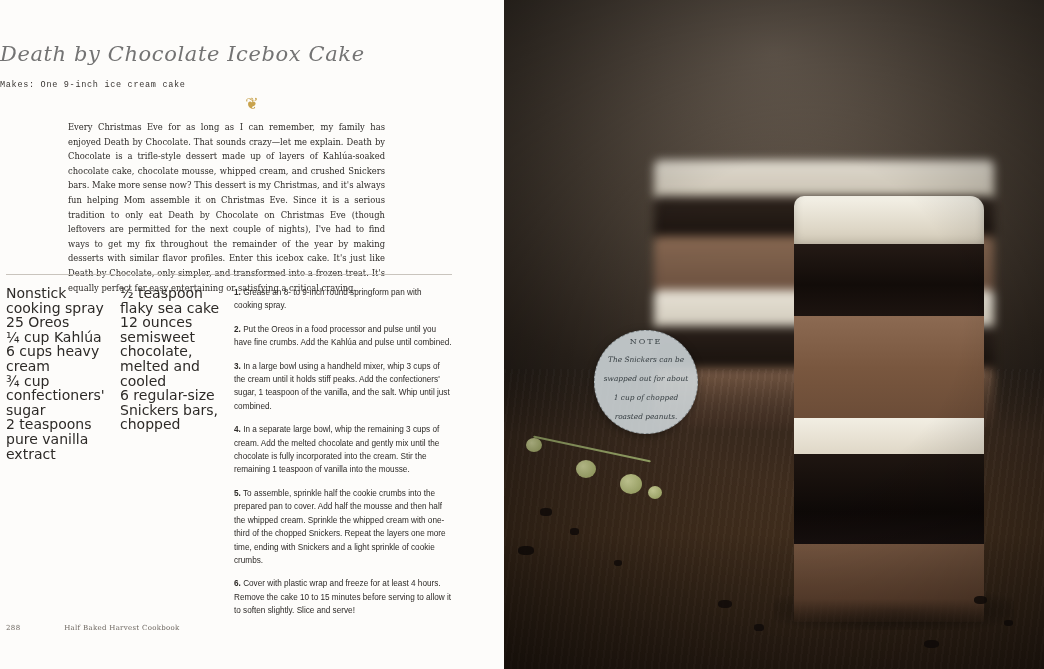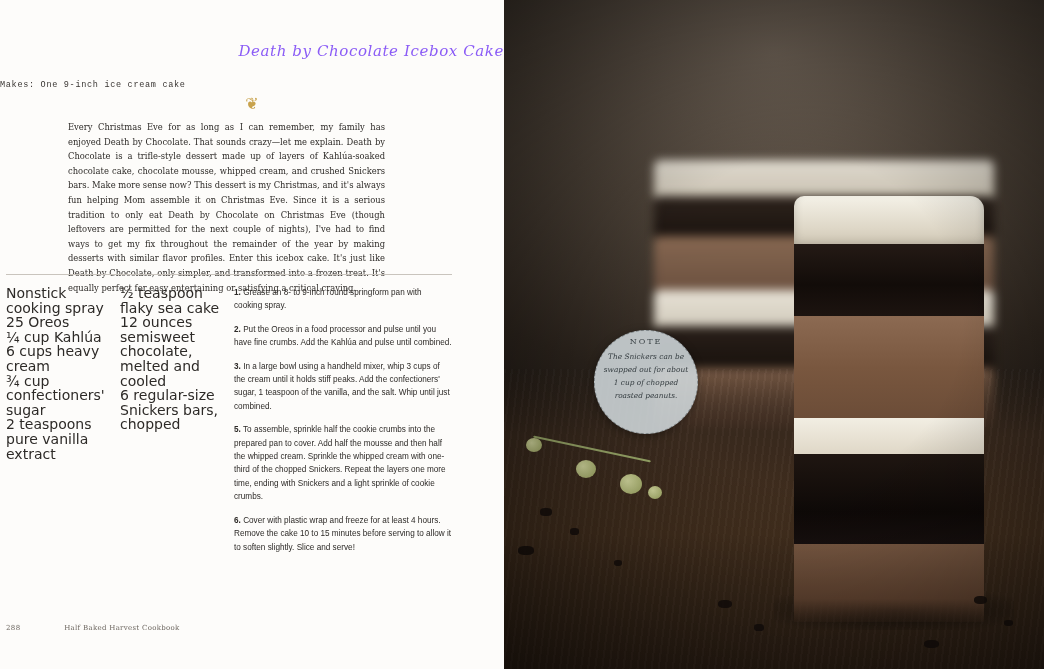--- a/index.html
+++ b/index.html
@@ -27,26 +27,26 @@
     position: absolute;
     left: 0; top: 0;
     width: 504px; height: 669px;
     background: #fdfcfa;
   }
 
   .recipe-title {
     position: absolute;
     left: 0; top: 42px;
     width: 504px;
-    text-align: right;
-    font-family: "DejaVu Serif", serif;
-    font-size: 15px;
+    text-align: left;
+    font-family: "DejaVu Serif", serif;
+    font-size: 21px;
     font-weight: normal;
     letter-spacing: 0.6px;
-    color: #8b5cf6;
+    color: #737373;
     font-style: italic;
   }
 
   .yield-line {
     position: absolute;
     left: 0; top: 80px;
     width: 504px;
     text-align: left;
     font-family: Liberation Mono, monospace;
     font-size: 8.5px;
@@ -257,21 +257,21 @@
     font-family: "DejaVu Serif", serif;
     font-size: 8px;
     letter-spacing: 2px;
     color: #3c4448;
     margin-bottom: 4px;
   }
   .note-text {
     font-family: "DejaVu Serif", serif;
     font-style: italic;
     font-size: 7.4px;
-    line-height: 13px;
+    line-height: 19px;
     color: #333b3f;
     width: 86px;
   }
 </style>
 </head>
 <body>
 
 <div class="page">
 
   <div class="text-page">
@@ -304,20 +304,24 @@
         <span class="step-num">1.</span>
         <span>Grease an 8- to 9-inch round springform pan with cooking spray.</span>
       </div>
       <div class="step">
         <span class="step-num">2.</span>
         <span>Put the Oreos in a food processor and pulse until you have fine crumbs. Add the Kahlúa and pulse until combined.</span>
       </div>
       <div class="step">
         <span class="step-num">3.</span>
         <span>In a large bowl using a handheld mixer, whip 3 cups of the cream until it holds stiff peaks. Add the confectioners' sugar, 1 teaspoon of the vanilla, and the salt. Whip until just combined.</span>
+      </div>
+      <div class="step">
+        <span class="step-num">4.</span>
+        <span>In a separate large bowl, whip the remaining 3 cups of cream. Add the melted chocolate and gently mix until the chocolate is fully incorporated into the cream. Stir the remaining 1 teaspoon of vanilla into the mousse.</span>
       </div>
       <div class="step">
         <span class="step-num">5.</span>
         <span>To assemble, sprinkle half the cookie crumbs into the prepared pan to cover. Add half the mousse and then half the whipped cream. Sprinkle the whipped cream with one-third of the chopped Snickers. Repeat the layers one more time, ending with Snickers and a light sprinkle of cookie crumbs.</span>
       </div>
       <div class="step">
         <span class="step-num">6.</span>
         <span>Cover with plastic wrap and freeze for at least 4 hours. Remove the cake 10 to 15 minutes before serving to allow it to soften slightly. Slice and serve!</span>
       </div>
     </div>

